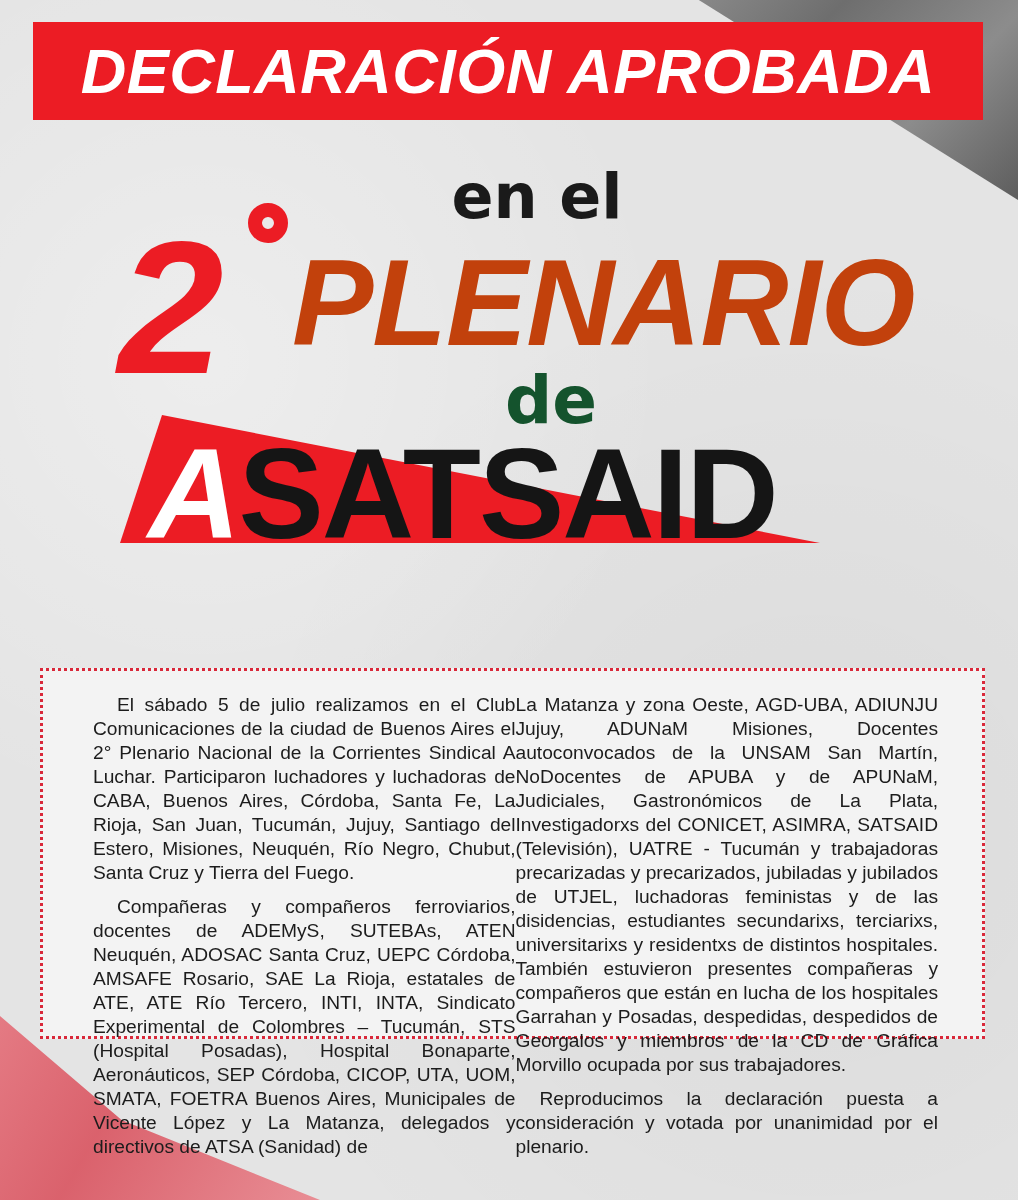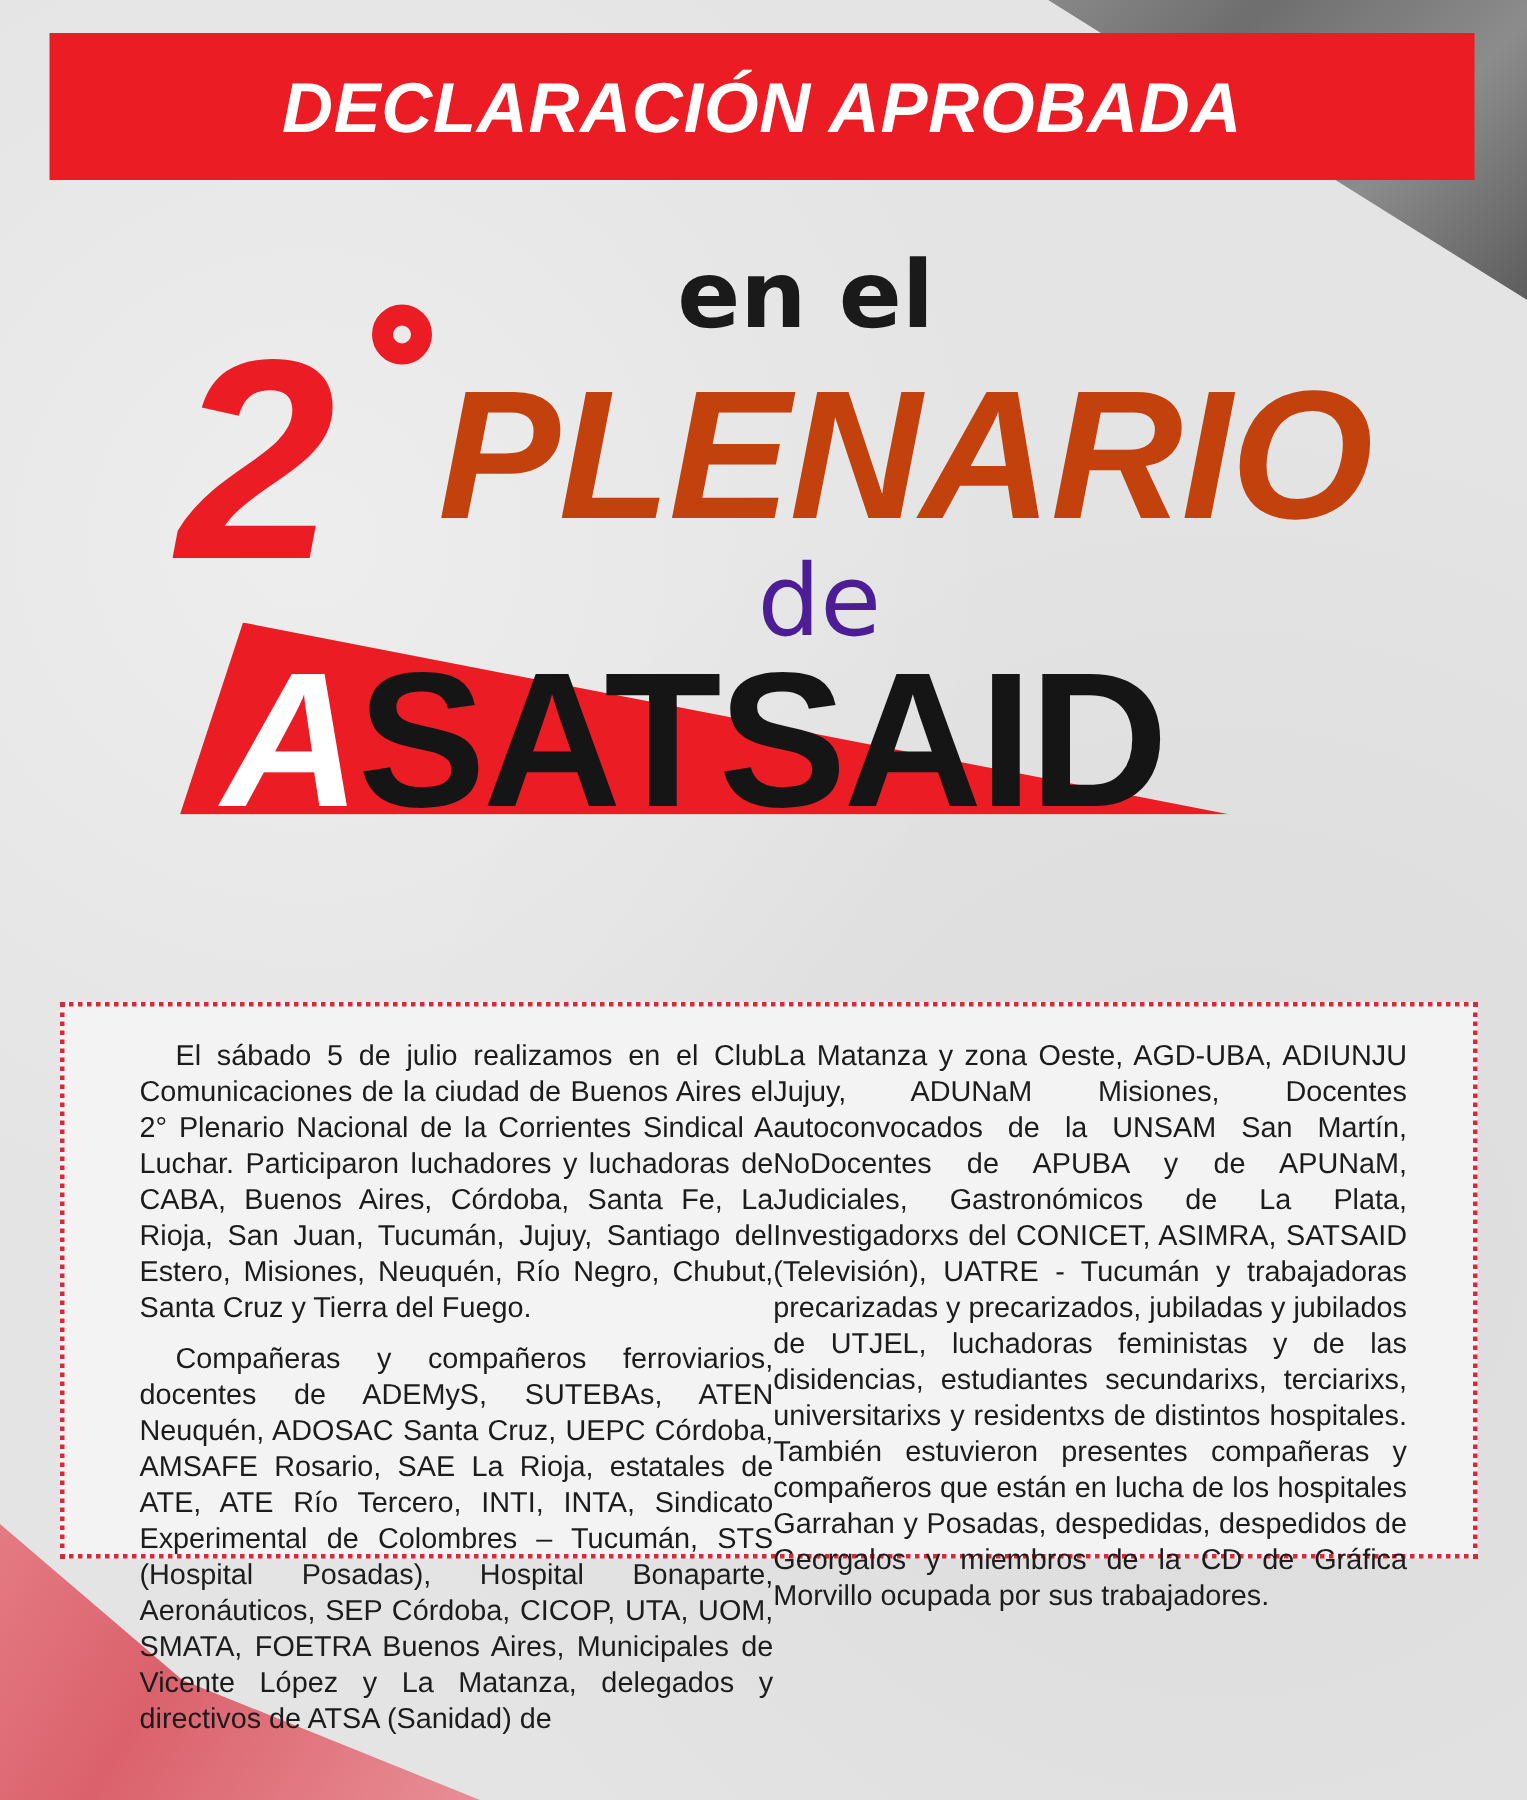--- a/index.html
+++ b/index.html
@@ -27,21 +27,21 @@
     clip-path: polygon(0 8%, 38% 60%, 100% 100%, 0 100%);
     opacity: 0.9;
   }
   .banner {
     position: absolute; left: 33px; top: 22px; width: 950px; height: 98px;
     background: #ec1c24;
     display: flex; align-items: center; justify-content: center;
   }
   .banner-text {
     color: #ffffff; font-weight: 700; font-style: italic;
-    font-size: 47px; letter-spacing: 0.5px;
+    font-size: 63px; letter-spacing: 0.5px;
     font-family: "Liberation Sans", sans-serif;
   }
   .en-el {
     position: absolute; left: 0; width: 1018px; top: 160px; text-align: center;
     font-size: 62px; font-weight: 700; color: #1a1a1a;
     font-family: "DejaVu Sans", sans-serif; padding-left: 56px; box-sizing: border-box;
   }
   .two {
     position: absolute; left: 118px; top: 212px;
     font-size: 190px; font-weight: 700; font-style: italic; color: #ec1c24;
@@ -52,21 +52,21 @@
     width: 40px; height: 40px; border: 14px solid #ec1c24; border-radius: 50%;
     box-sizing: border-box;
   }
   .plenario {
     position: absolute; left: 292px; top: 242px;
     font-size: 122px; font-weight: 700; font-style: italic; color: #c2410c;
     font-family: Liberation Sans, sans-serif; line-height: 1; letter-spacing: -1px;
   }
   .de {
     position: absolute; left: 505px; top: 368px;
-    font-size: 66px; font-weight: 400; color: #4c1d95;
+    font-size: 66px; font-weight: 700; color: #14532d;
     font-family: "DejaVu Sans", sans-serif; line-height: 1;
   }
   .wedge {
     position: absolute; left: 120px; top: 415px; width: 700px; height: 128px;
     background: #ec1c24;
     clip-path: polygon(6% 0, 100% 100%, 0 100%);
   }
   .luchar {
     position: absolute; left: 148px; top: 430px;
     font-size: 128px; font-weight: 700; line-height: 1;
@@ -118,15 +118,16 @@
 </div>
 
 <div class="article">
   <div class="cols">
     <div class="col">
       <p class="indent">El sábado 5 de julio realizamos en el Club Comunicaciones de la ciudad de Buenos Aires el 2° Plenario Nacional de la Corrientes Sindical A Luchar. Participaron luchadores y luchadoras de CABA, Buenos Aires, Córdoba, Santa Fe, La Rioja, San Juan, Tucumán, Jujuy, Santiago del Estero, Misiones, Neuquén, Río Negro, Chubut, Santa Cruz y Tierra del Fuego.</p>
       <p class="indent">Compañeras y compañeros ferroviarios, docentes de ADEMyS, SUTEBAs, ATEN Neuquén, ADOSAC Santa Cruz, UEPC Córdoba, AMSAFE Rosario, SAE La Rioja, estatales de ATE, ATE Río Tercero, INTI, INTA, Sindicato Experimental de Colombres – Tucumán, STS (Hospital Posadas), Hospital Bonaparte, Aeronáuticos, SEP Córdoba, CICOP, UTA, UOM, SMATA, FOETRA Buenos Aires, Municipales de Vicente López y La Matanza, delegados y directivos de ATSA (Sanidad) de</p>
     </div>
     <div class="col">
       <p>La Matanza y zona Oeste, AGD-UBA, ADIUNJU Jujuy, ADUNaM Misiones, Docentes autoconvocados de la UNSAM San Martín, NoDocentes de APUBA y de APUNaM, Judiciales, Gastronómicos de La Plata, Investigadorxs del CONICET, ASIMRA, SATSAID (Televisión), UATRE - Tucumán y trabajadoras precarizadas y precarizados, jubiladas y jubilados de UTJEL, luchadoras feministas y de las disidencias, estudiantes secundarixs, terciarixs, universitarixs y residentxs de distintos hospitales. También estuvieron presentes compañeras y compañeros que están en lucha de los hospitales Garrahan y Posadas, despedidas, despedidos de Georgalos y miembros de la CD de Gráfica Morvillo ocupada por sus trabajadores.</p>
+      <p class="indent">Reproducimos la declaración puesta a consideración y votada por unanimidad por el plenario.</p>
     </div>
   </div>
 </div>
 
 </body></html>

